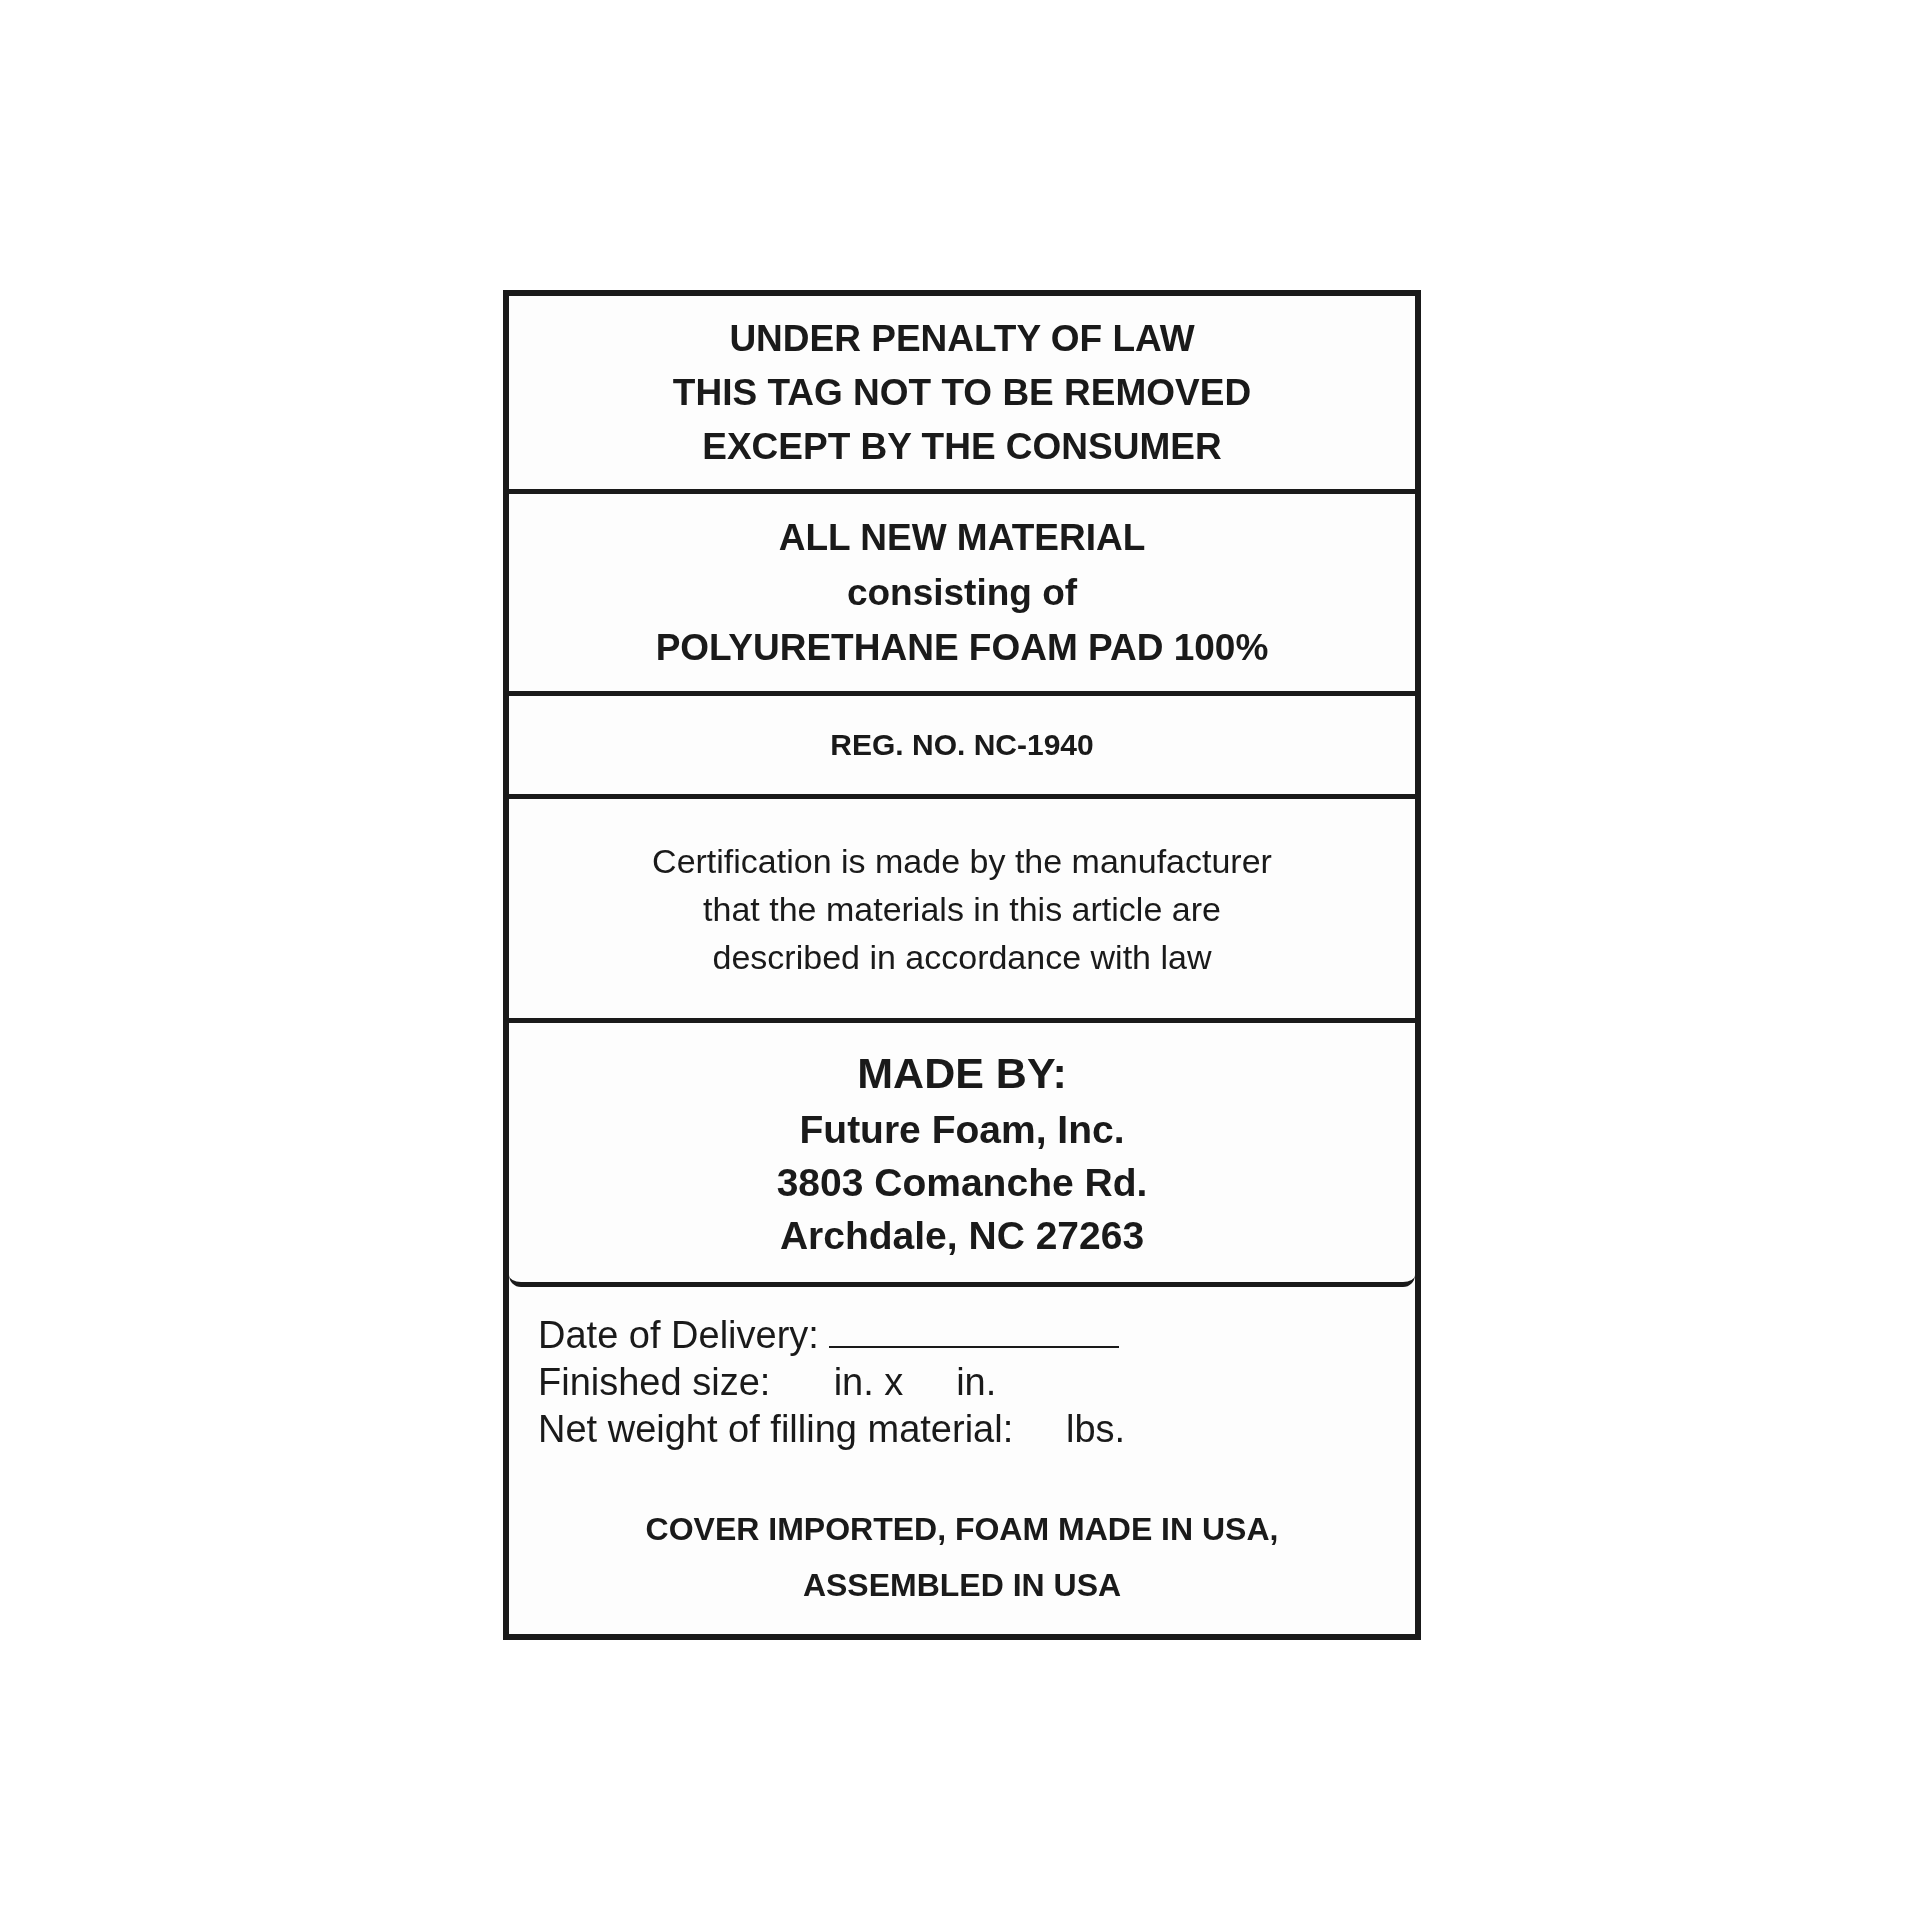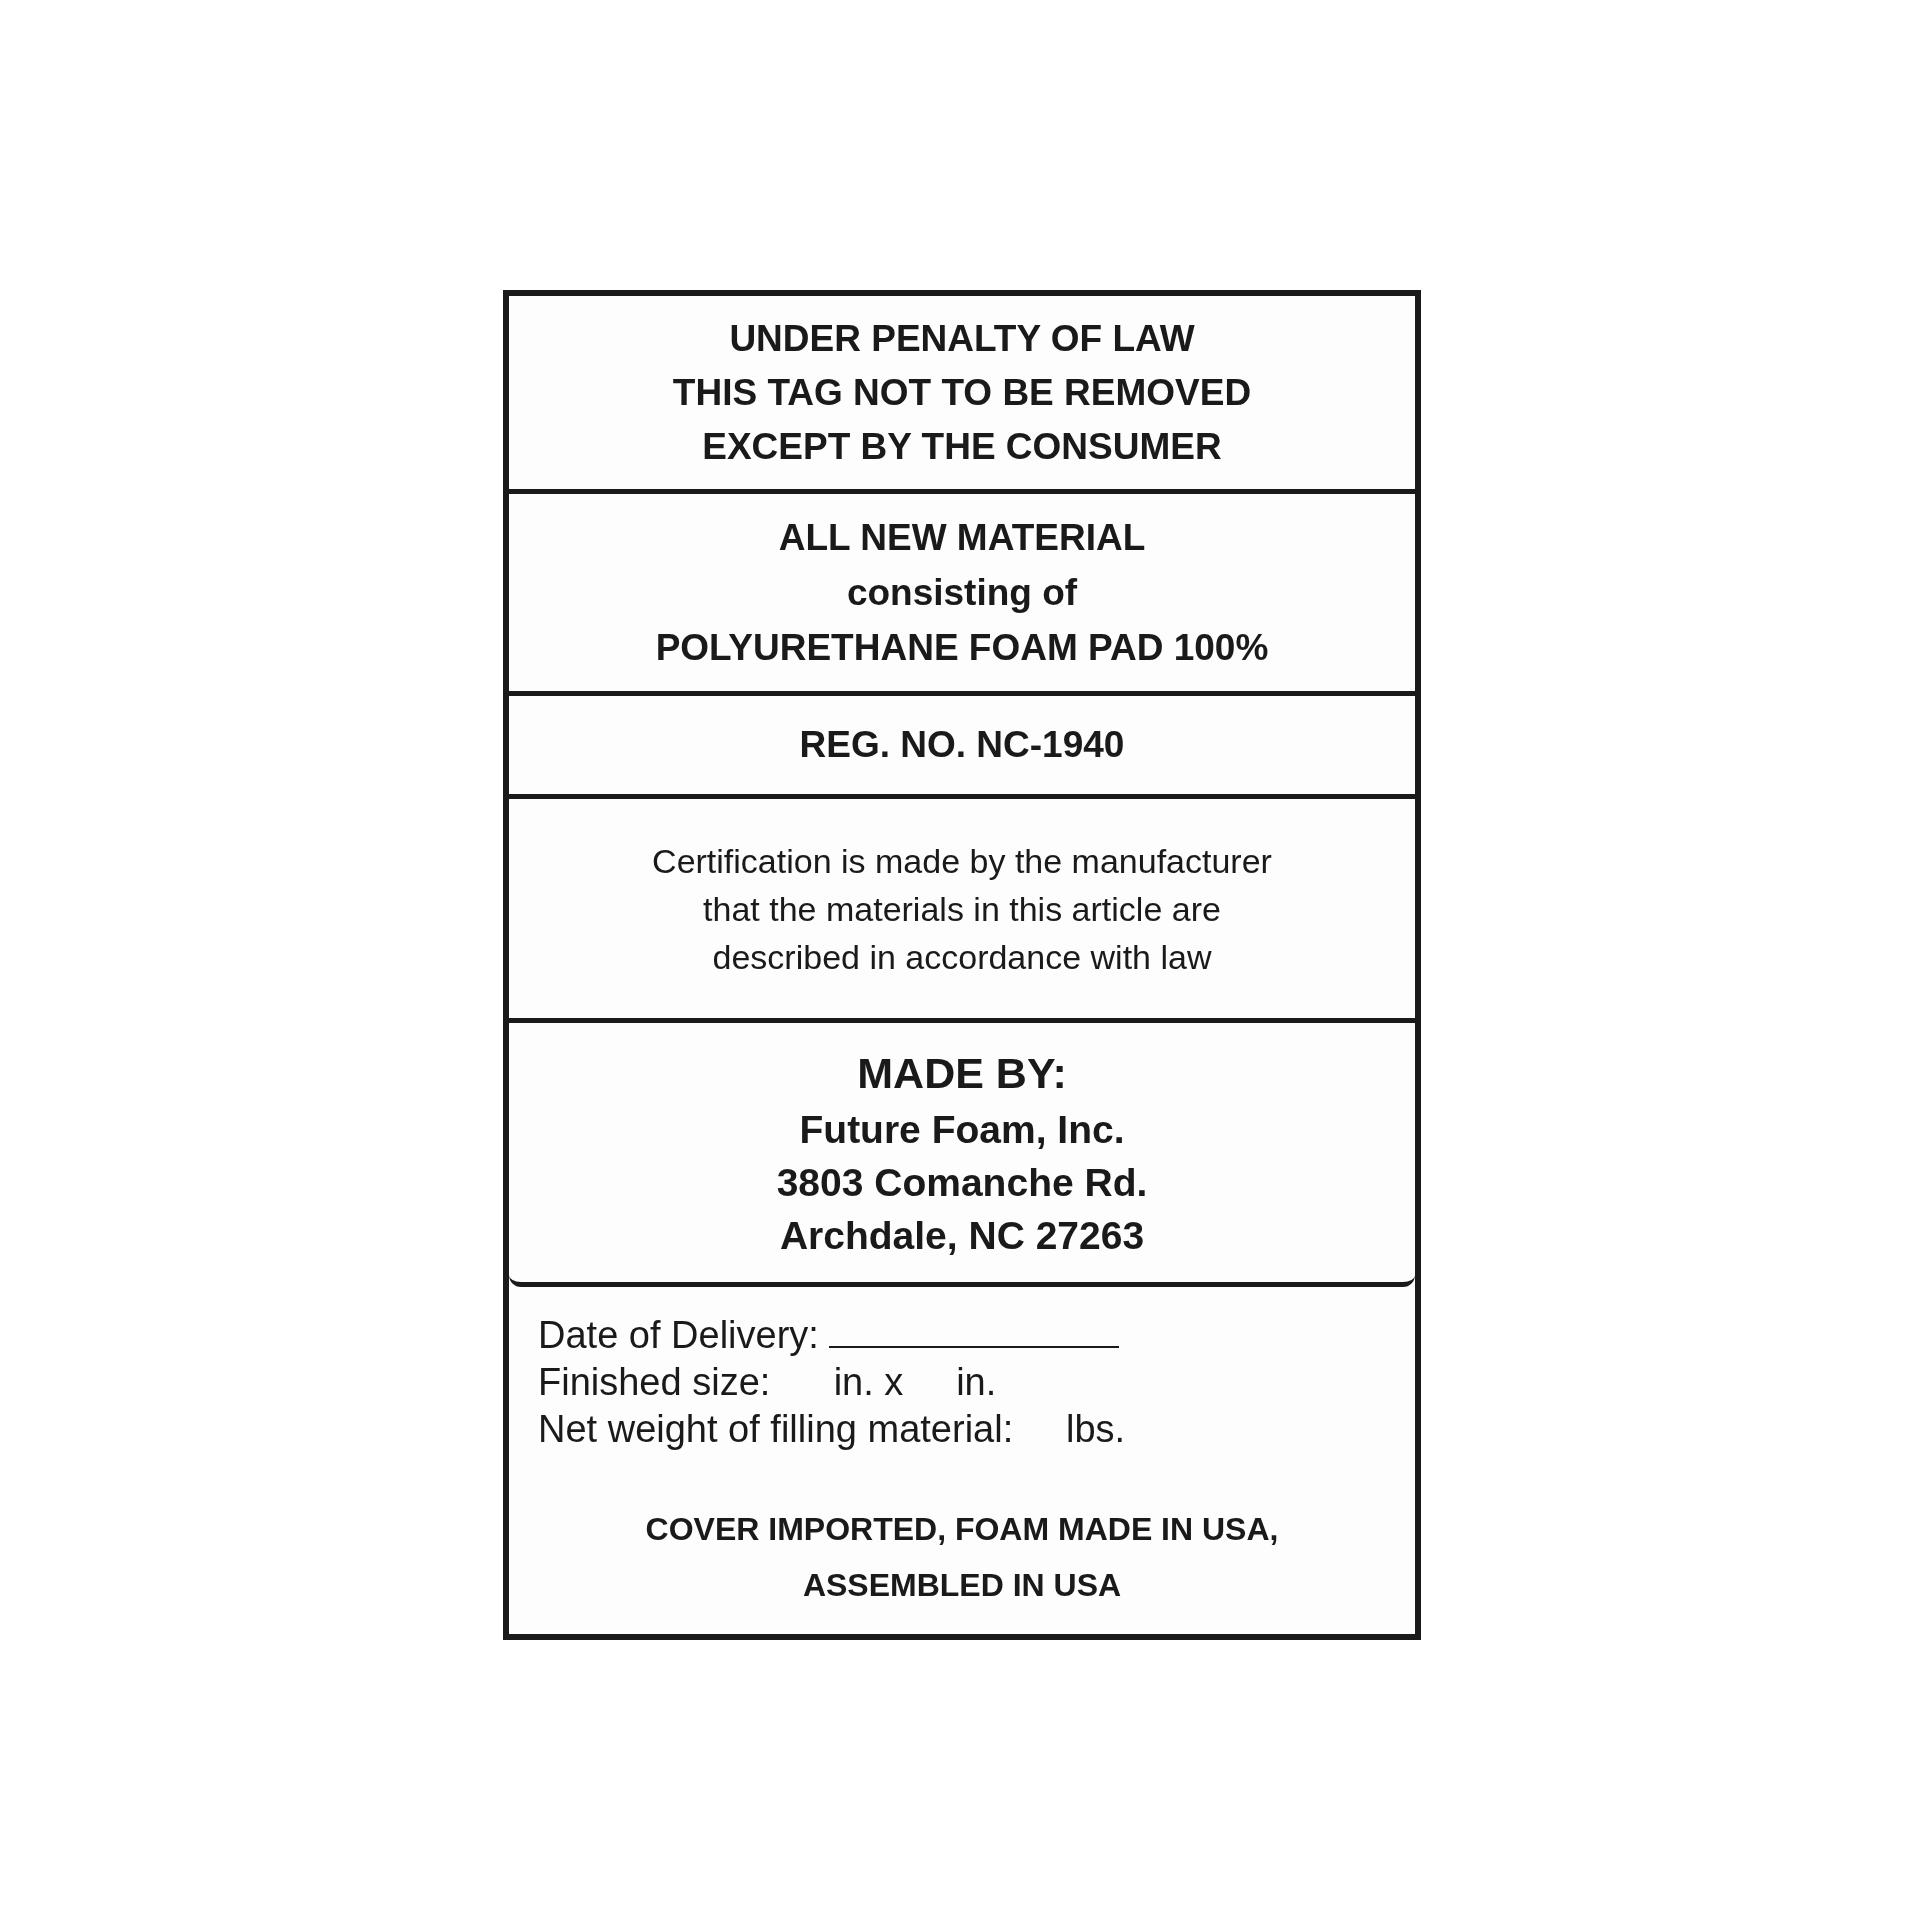--- a/index.html
+++ b/index.html
@@ -51,21 +51,21 @@
   }
   .line-bold {
     font-weight: bold;
     font-size: 37px;
     line-height: 54px;
     white-space: nowrap;
   }
   .sec-material .line-bold { line-height: 55px; }
   .line-reg {
     font-weight: bold;
-    font-size: 37px;
+    font-size: 30px;
     line-height: 48px;
     white-space: nowrap;
   }
   .line-cert {
     font-size: 34px;
     line-height: 48px;
     white-space: nowrap;
   }
   .made-heading {
     font-weight: bold;

